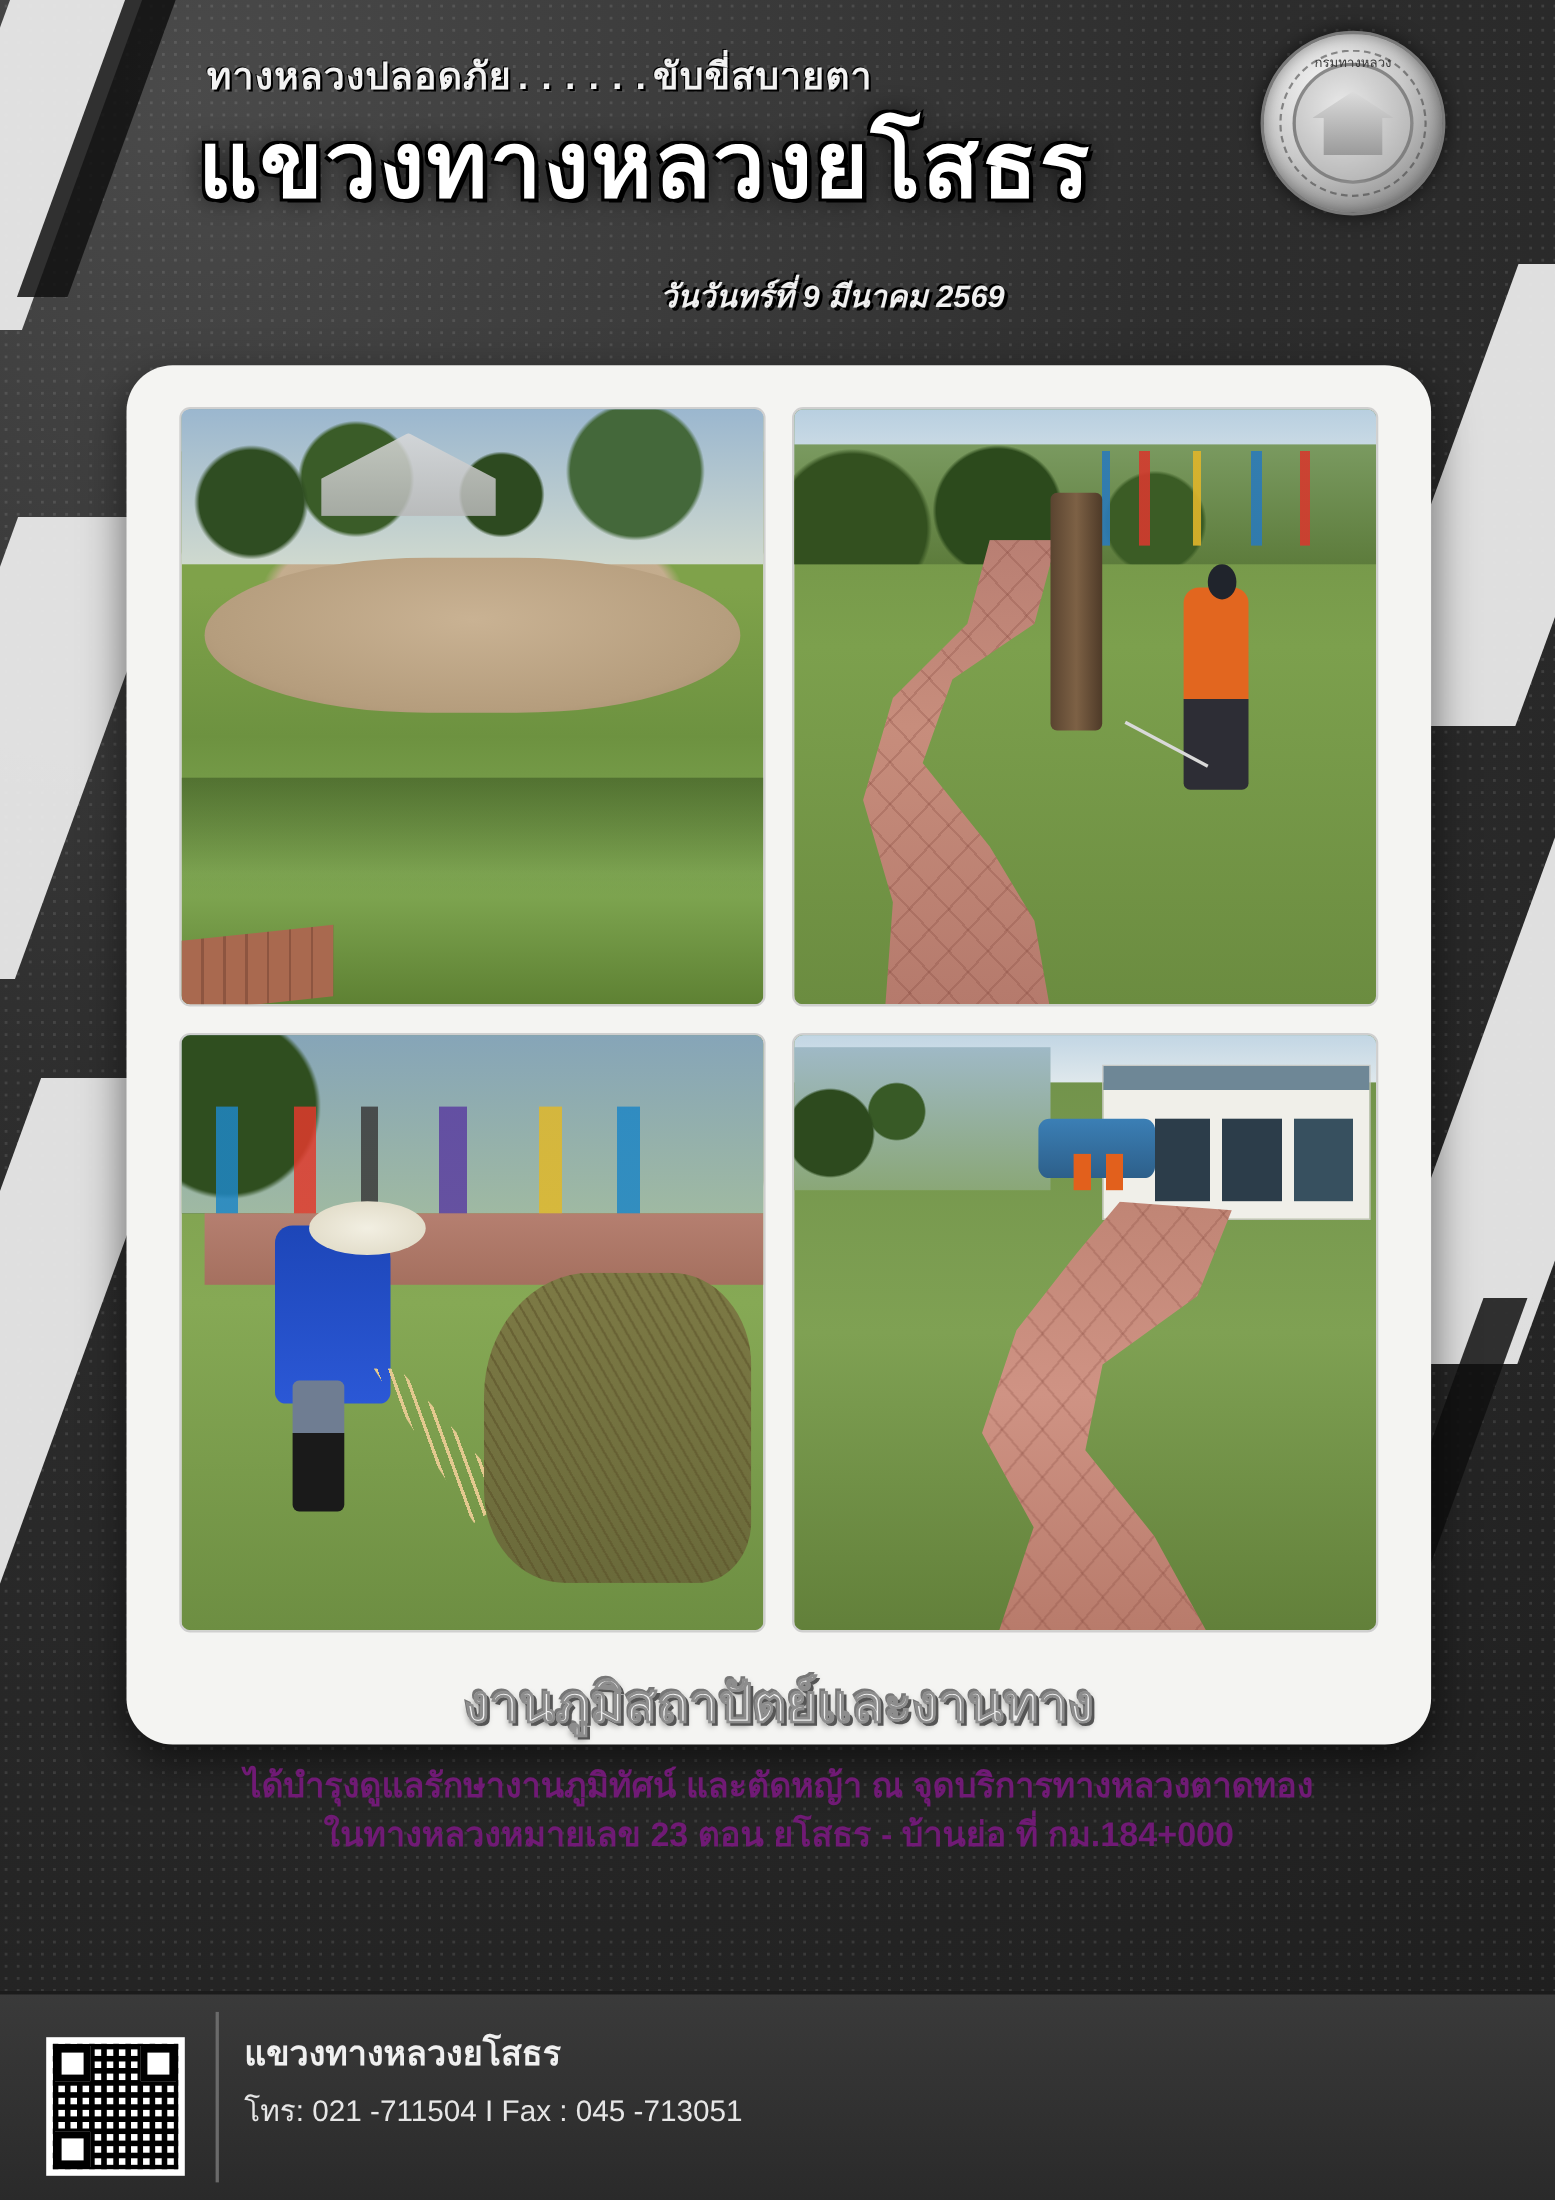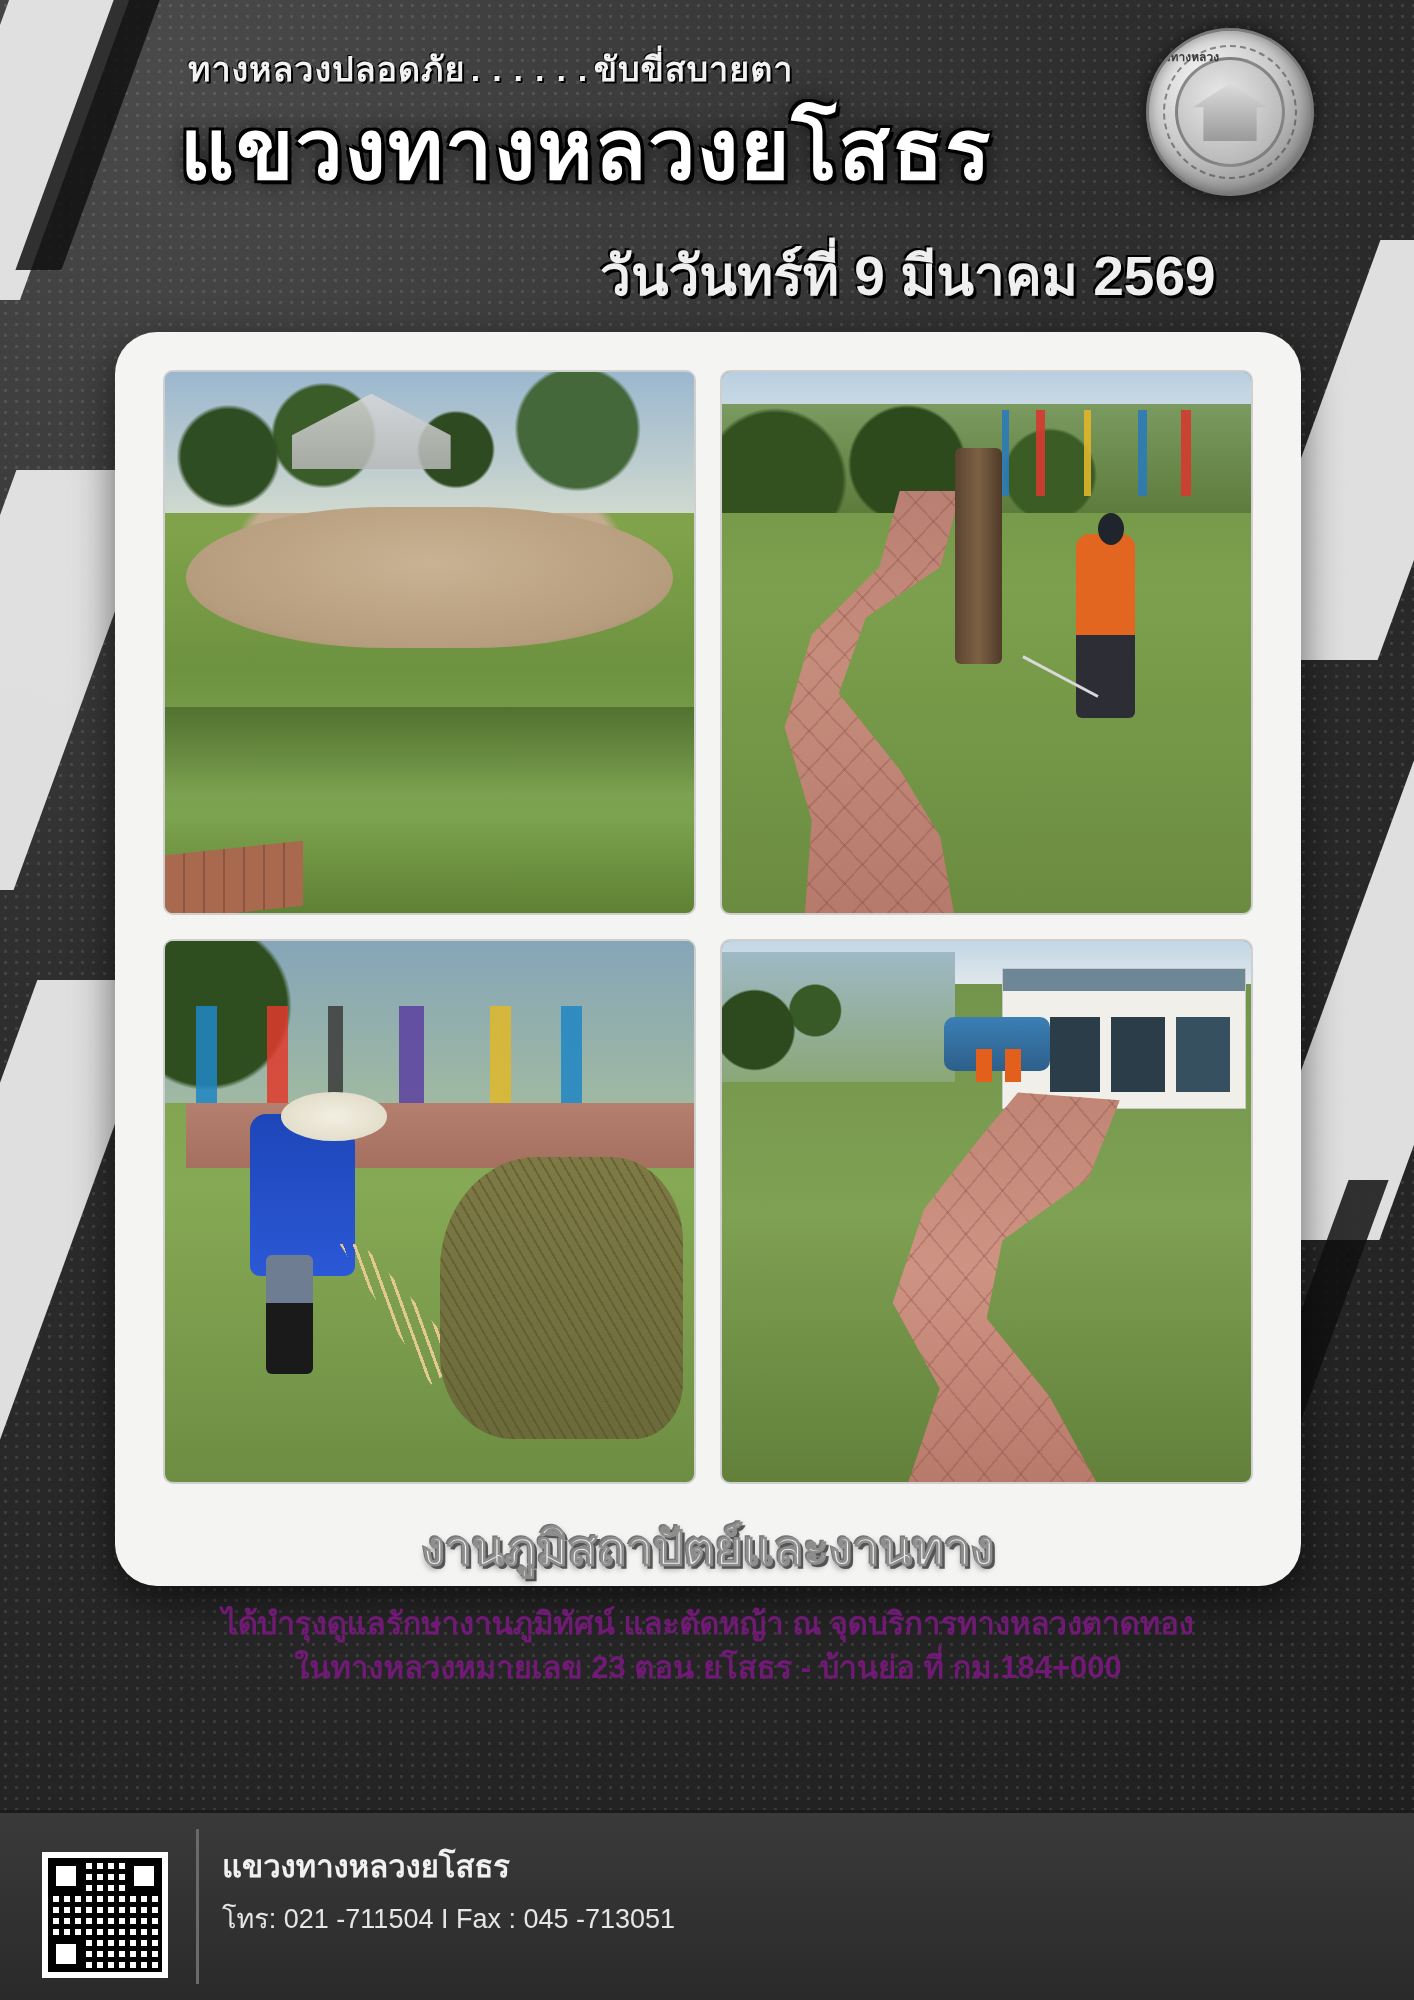--- a/index.html
+++ b/index.html
@@ -56,25 +56,26 @@
     font-size: 84px;
     font-weight: bold;
     color: #ffffff;
     letter-spacing: 2px;
     text-shadow:
       4px 4px 0 #000, -3px -3px 0 #000, 3px -3px 0 #000, -3px 3px 0 #000,
       0 0 22px rgba(0,0,0,.8);
   }
   .header-date {
     position: absolute;
-    left: 600px; top: 232px;
-    font-size: 55px;
+    left: 600px; top: 247px;
+    font-size: 28px;
     font-weight: bold;
     color: #efefef;
     text-shadow: 3px 3px 0 #000, -2px -2px 0 #000;
+    font-style: italic;
   }
   .seal {
     position: absolute;
     right: 100px; top: 28px;
     width: 168px; height: 168px;
     border-radius: 50%;
     background:
       radial-gradient(circle at 35% 30%, #f5f5f5 0%, #c9c9c9 45%, #8e8e8e 80%, #6d6d6d 100%);
     border: 3px solid #7a7a7a;
     box-shadow: 0 0 18px rgba(0,0,0,.6), inset 0 0 14px rgba(0,0,0,.35);
@@ -93,22 +94,22 @@
     background: radial-gradient(circle at 40% 35%, #e8e8e8, #a8a8a8);
   }
   .seal .emblem {
     position: relative;
     width: 74px; height: 58px;
     background: linear-gradient(#dcdcdc,#9a9a9a);
     clip-path: polygon(50% 0%, 100% 42%, 86% 42%, 86% 100%, 14% 100%, 14% 42%, 0% 42%);
     z-index: 2;
   }
   .seal .seal-top-text, .seal .seal-bottom-text {
-    position: absolute; width: 100%; 
-    font-size: 12px; color: #3a3a3a; font-weight: bold;
+    position: absolute; width: 100%; text-align: center;
+    font-size: 12px; color: #3a3a3a; font-weight: normal;
   }
   .seal .seal-top-text { top: 16px; }
 
   
   .card {
     position: absolute;
     left: 115px; top: 332px;
     width: 1186px; height: 1254px;
     background: #f4f4f2;
     border-radius: 42px;

